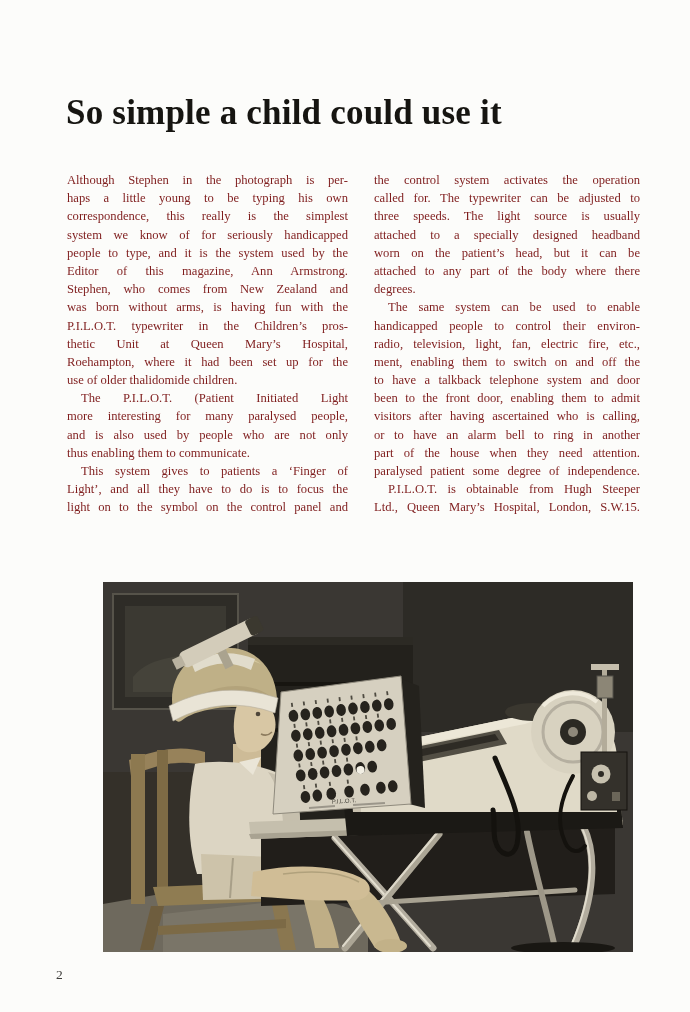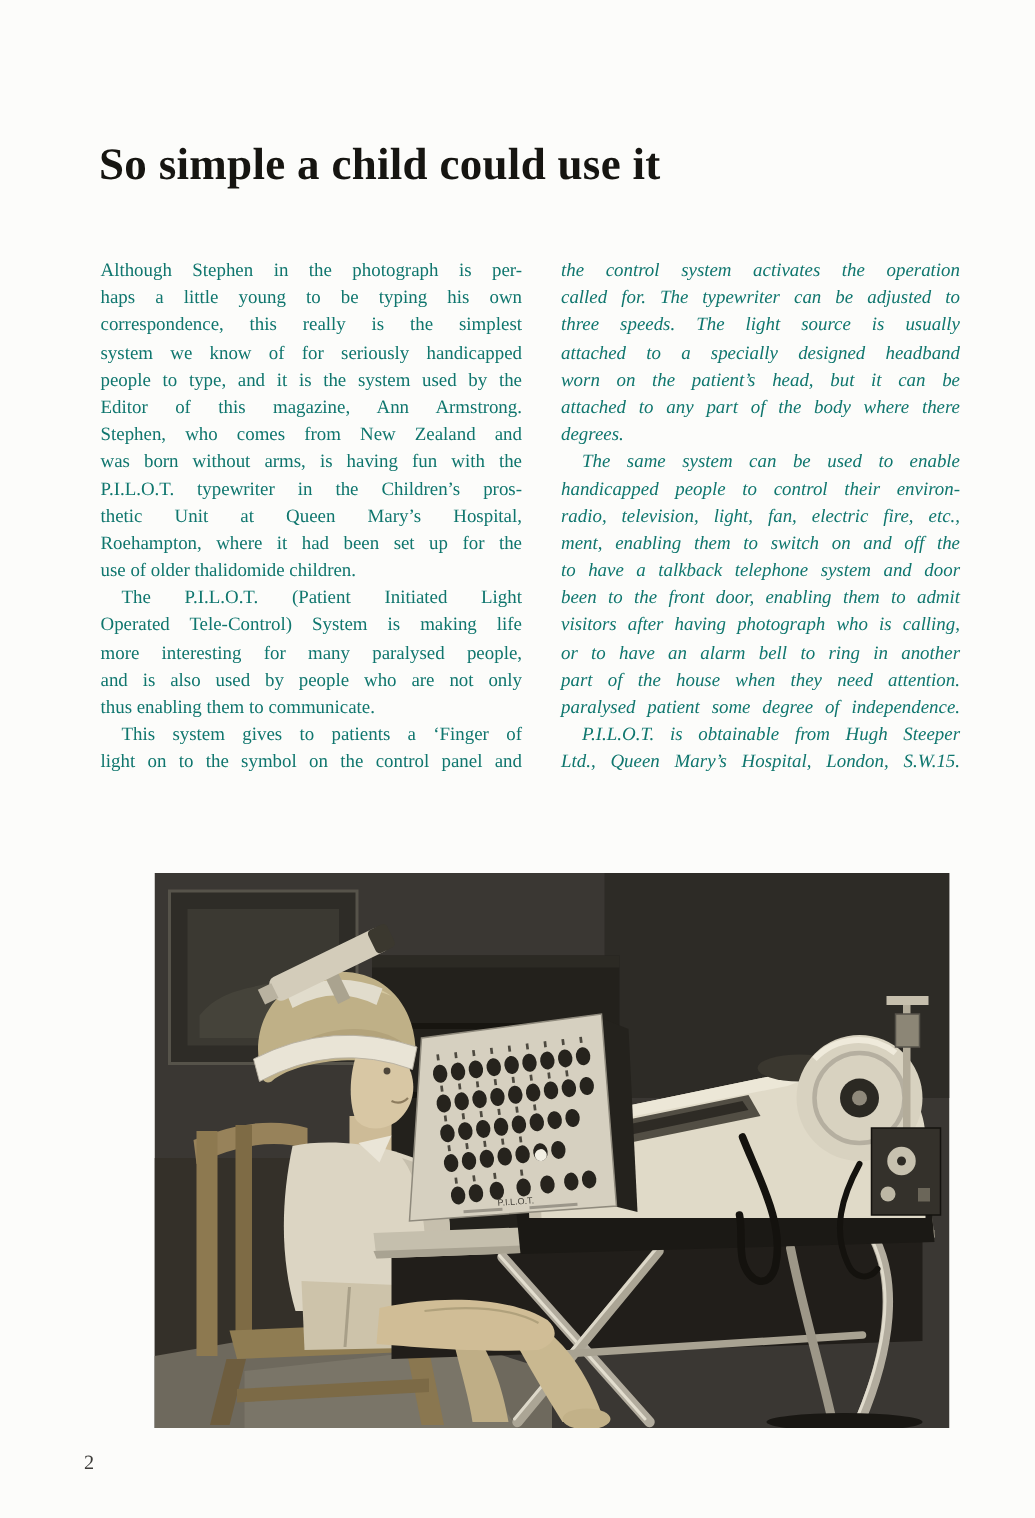--- a/index.html
+++ b/index.html
@@ -4,30 +4,30 @@
 <style>
   html,body { margin:0; padding:0; }
   body {
     width:690px; height:1012px; position:relative; overflow:hidden;
     background:#fcfcfa;
     font-family:"Liberation Serif", serif;
   }
   .ttl {
     position:absolute; left:66px; top:72px;
     font-family:"Liberation Serif", serif;
-    font-weight:700; font-size:30px; line-height:36px;
+    font-weight:700; font-size:35px; line-height:36px;
     letter-spacing:0.2px; color:#161511; white-space:nowrap;
   }
   .col { position:absolute; top:171px; }
   .colL { left:67px;  width:281px; }
-  .colR { left:374px; width:266px;font-style:italic; }
+  .colR { left:374px; width:266px; }
   .ln {
     font-family:"Liberation Serif", serif;
     font-size:12.6px; line-height:18.2px; height:18.2px;
-    color:#0f766e; text-align:justify; text-align-last:justify;
+    color:#7f1d1d; text-align:justify; text-align-last:justify;
     overflow:visible; white-space:normal;
   }
   .ln.e { text-align-last:left; }
   .ln.i { text-indent:14px; }
   .photo { position:absolute; left:103px; top:582px; width:530px; height:370px; }
   .photo svg { display:block; }
   .pnum {
     position:absolute; left:56px; top:967px;
     font-family:"Liberation Serif", serif; font-size:13.5px; color:#3c3b38;
   }
@@ -44,43 +44,43 @@
   <div class="ln">system we know of for seriously handicapped</div>
   <div class="ln">people to type, and it is the system used by the</div>
   <div class="ln">Editor of this magazine, Ann Armstrong.</div>
   <div class="ln">Stephen, who comes from New Zealand and</div>
   <div class="ln">was born without arms, is having fun with the</div>
   <div class="ln">P.I.L.O.T. typewriter in the Children’s pros-</div>
   <div class="ln">thetic Unit at Queen Mary’s Hospital,</div>
   <div class="ln">Roehampton, where it had been set up for the</div>
   <div class="ln e">use of older thalidomide children.</div>
   <div class="ln i">The P.I.L.O.T. (Patient Initiated Light</div>
-  <div class="ln">Operated Tele-Control) System is making life</div>
   <div class="ln">more interesting for many paralysed people,</div>
   <div class="ln">and is also used by people who are not only</div>
   <div class="ln e">thus enabling them to communicate.</div>
   <div class="ln i">This system gives to patients a ‘Finger of</div>
+  <div class="ln">Light’, and all they have to do is to focus the</div>
   <div class="ln">light on to the symbol on the control panel and</div>
 </div>
 
 <div class="col colR">
   <div class="ln">the control system activates the operation</div>
   <div class="ln">called for. The typewriter can be adjusted to</div>
   <div class="ln">three speeds. The light source is usually</div>
   <div class="ln">attached to a specially designed headband</div>
   <div class="ln">worn on the patient’s head, but it can be</div>
   <div class="ln">attached to any part of the body where there</div>
   <div class="ln e">degrees.</div>
   <div class="ln i">The same system can be used to enable</div>
   <div class="ln">handicapped people to control their environ-</div>
   <div class="ln">radio, television, light, fan, electric fire, etc.,</div>
   <div class="ln">ment, enabling them to switch on and off the</div>
   <div class="ln">to have a talkback telephone system and door</div>
   <div class="ln">been to the front door, enabling them to admit</div>
-  <div class="ln">visitors after having photograph who is calling,</div>
+  <div class="ln">visitors after having ascertained who is calling,</div>
   <div class="ln">or to have an alarm bell to ring in another</div>
   <div class="ln">part of the house when they need attention.</div>
   <div class="ln">paralysed patient some degree of independence.</div>
   <div class="ln i">P.I.L.O.T. is obtainable from Hugh Steeper</div>
   <div class="ln">Ltd., Queen Mary’s Hospital, London, S.W.15.</div>
 </div>
 
 <div class="photo">
 <svg width="530" height="370" viewBox="0 0 530 370" xmlns="http://www.w3.org/2000/svg">
 

